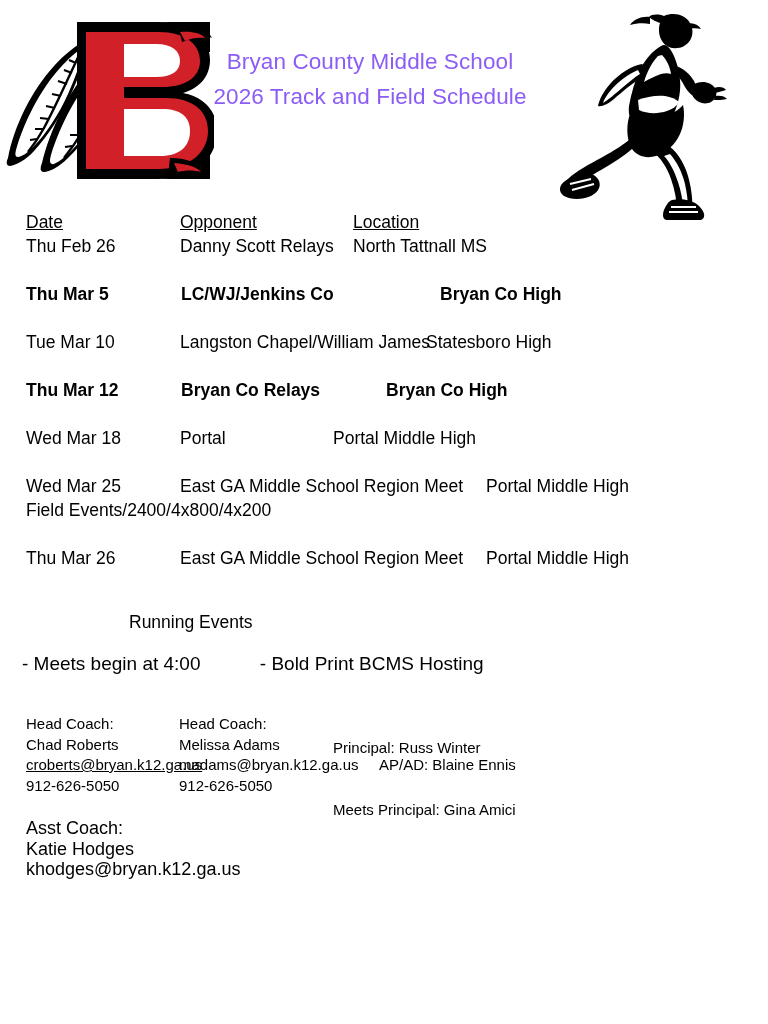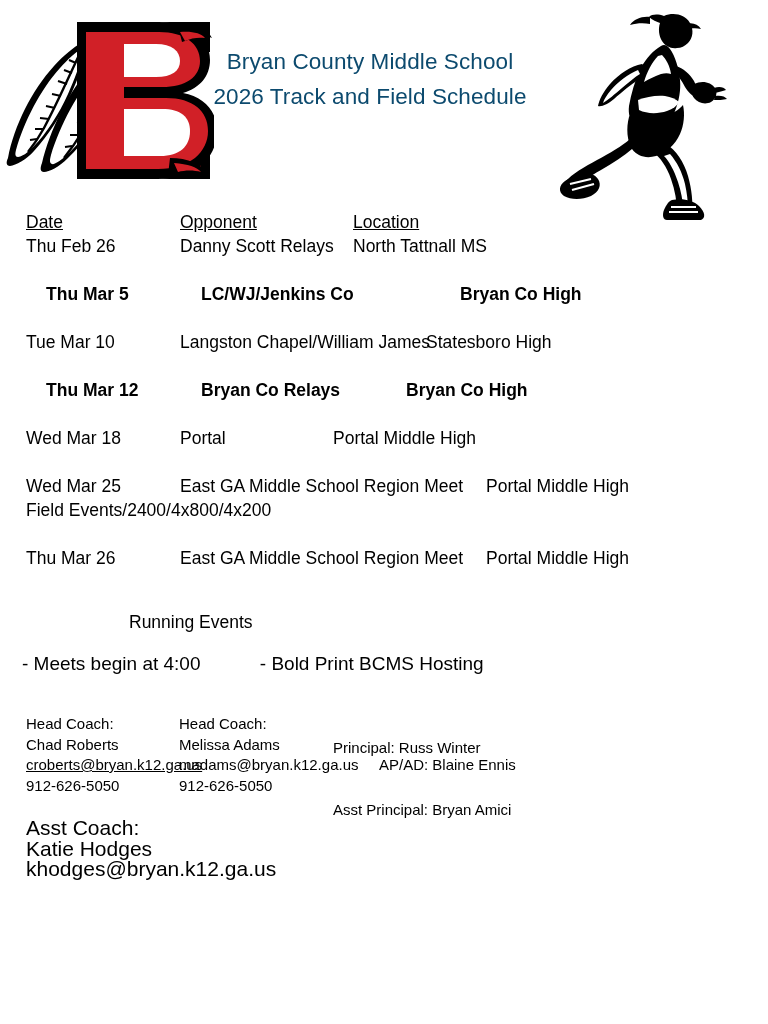--- a/index.html
+++ b/index.html
@@ -40,21 +40,21 @@
     width: 190px;
     height: 218px;
   }
 
   #title-block {
     position: absolute;
     left: 205px;
     top: 44px;
     width: 330px;
     text-align: center;
-    color: #0c4a6e;
+    color: #8b5cf6;
     font-size: 22.5px;
     line-height: 35px;
     white-space: nowrap;
   }
   #title-block div { letter-spacing: 0.1px; }
 
   
   #schedule {
     position: absolute;
     left: 0;
@@ -73,21 +73,21 @@
   .cell {
     position: absolute;
     top: 0;
     white-space: nowrap;
   }
   .c-date { left: 26px; }
   .c-opp  { left: 180px; }
   .c-loc  { left: 353px; }
 
   .hdr .cell { text-decoration: underline; }
-  .bold .cell { font-weight: bold; margin-left: 20px; }
+  .bold .cell { font-weight: bold; }
 
   
   .bold .c-opp { left: 181px; }
   .row-mar5 .c-loc { left: 440px; }
   .row-mar12 .c-loc { left: 386px; }
   .row-mar10 .c-loc { left: 426px; }
   .row-mar18 .c-loc { left: 333px; }
   .row-region .c-loc { left: 486px; }
 
   .subline {
@@ -133,21 +133,21 @@
   .col1 { left: 26px; }
   .col2 { left: 179px; }
   .col3 { left: 333px; margin-top: 24px; }
   .col3b { left: 379px; }
   .link-underline { text-decoration: underline; }
 
   #asst-coach {
     position: absolute;
     left: 26px;
     top: 818px;
-    font-size: 21px;
+    font-size: 18px;
     line-height: 20.5px;
     white-space: nowrap;
   }
 </style>
 </head>
 <body>
 
 <div id="header">
 
   <div id="logo">
@@ -331,21 +331,21 @@
     <span class="ccell col2">Melissa Adams</span>
   </div>
   <div class="crow">
     <span class="ccell col1 link-underline">croberts@bryan.k12.ga.us</span>
     <span class="ccell col2">madams@bryan.k12.ga.us</span>
     <span class="ccell col3b">AP/AD:  Blaine Ennis</span>
   </div>
   <div class="crow">
     <span class="ccell col1">912-626-5050</span>
     <span class="ccell col2">912-626-5050</span>
-    <span class="ccell col3">Asst Principal: Bryan Amici</span>
+    <span class="ccell col3">Meets Principal: Gina Amici</span>
   </div>
 </div>
 
 <div id="asst-coach">
   <div>Asst Coach:</div>
   <div>Katie Hodges</div>
   <div>khodges@bryan.k12.ga.us</div>
 </div>
 
 </body></html>

